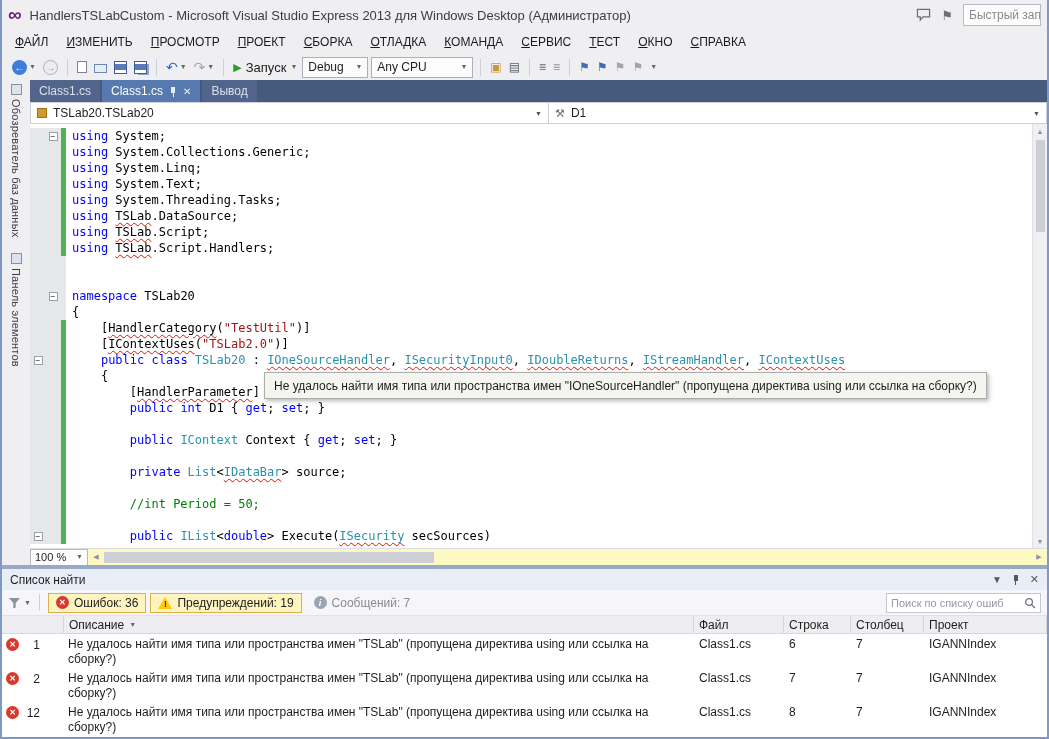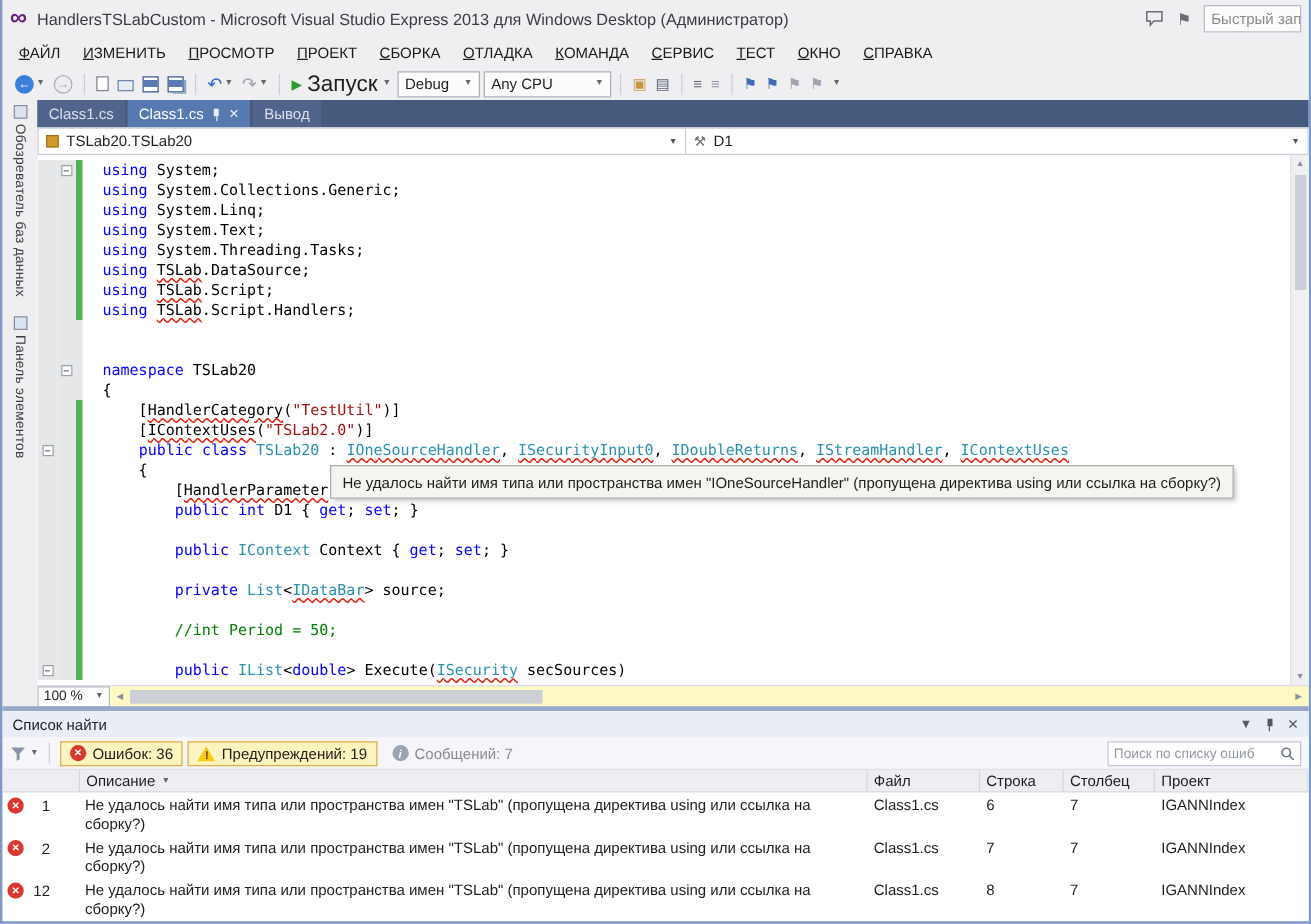--- a/index.html
+++ b/index.html
@@ -23,21 +23,21 @@
 .dd{font-size:7px;color:#666;line-height:10px}
 .circle{width:15px;height:15px;border-radius:50%;display:flex;align-items:center;justify-content:center;font-size:10px}
 .circle.back{background:#3D7EDB;color:#fff}
 .circle.fwd{background:#EDEDF0;border:1px solid #AAB0BC;color:#9AA0AC}
 .glyph{font-size:12px;color:#5a6273;line-height:14px}
 .page-ic{width:10px;height:12px;border:1px solid #7D8392;background:#fff}
 .folder-ic{width:13px;height:9px;background:#E8ECF4;border:1px solid #6E87B5;margin-top:3px}
 .floppy{width:13px;height:13px;background:linear-gradient(#ffffff 0 2px,#5B79B5 2px 8px,#ffffff 8px 11px,#5B79B5 11px);border:1px solid #3F5C96}
 .floppy.all{box-shadow:3px 2px 0 -1px #8FA3C9}
 .play{color:#2F9B2F;font-size:11px}
-.run-label{font-size:18px;color:#1e1e1e;margin:12px 2px}
+.run-label{font-size:13px;color:#1e1e1e;margin:12px 2px}
 .combo{height:21px;border:1px solid #ABAFBC;background:#FCFCFC;display:flex;align-items:center;justify-content:space-between;padding:0 5px;gap:6px;font-size:12px}
 .combo.cfg{width:66px}
 .combo.plat{width:102px}
 
 .main{display:flex;flex:none;height:485px}
 .side-strip{width:28px;background:#EFEFF2;display:flex;flex-direction:column;align-items:center;padding-top:4px;gap:16px;flex:none}
 .side-tab{display:flex;flex-direction:column;align-items:center;gap:4px;cursor:default}
 .side-ic{width:11px;height:11px;border:1px solid #8a8f9c;background:#DCE3F0}
 .side-label{writing-mode:vertical-rl;font-size:11px;color:#3E3E42;letter-spacing:.2px}
 .doc-col{flex:1;display:flex;flex-direction:column;min-width:0}
@@ -59,21 +59,21 @@
 .class-ic{width:10px;height:10px;background:#D19A2A;border:1px solid #9c711a}
 .wrench-ic{color:#6E6E73;font-size:11px}
 
 .editor{position:relative;height:424px;background:#fff;display:flex;flex:none;overflow:hidden}
 .code-area{flex:1;padding-top:4px;font-family:"DejaVu Sans Mono",monospace;font-size:12px;line-height:16px;overflow:hidden}
 .code-line{display:flex;height:16px}
 .lm{width:16px;background:#E6E7E8;display:flex;align-items:center;justify-content:center;flex:none}
 .fm{width:14px;background:#E6E7E8;display:flex;align-items:center;justify-content:center;flex:none}
 .cb{width:6px;background:#E6E7E8;flex:none}
 .cb.g{background:linear-gradient(to right,#E6E7E8 0 1px,#54B054 1px)}
-.ct{padding-left:16px;white-space:pre}
+.ct{padding-left:6px;white-space:pre}
 .ct span{white-space:pre}
 .foldbox{width:9px;height:9px;border:1px solid #9AA0A8;background:#fff;font-size:8px;line-height:7px;text-align:center;color:#333;display:block}
 .tk-p{color:#000}
 .tk-k{color:#0000FF}
 .tk-t{color:#2B91AF}
 .tk-s{color:#A31515}
 .tk-c{color:#008000}
 .sq{text-decoration-line:underline;text-decoration-style:wavy;text-decoration-color:#E51400;text-decoration-thickness:1px;text-underline-offset:2px}
 .tooltip{position:absolute;left:234px;top:248px;height:27px;display:flex;align-items:center;padding:0 9px;background:#F5F5F0;border:1px solid #ACACAC;box-shadow:2px 2px 4px rgba(0,0,0,.28);font-size:12px;color:#1e1e1e;white-space:nowrap;z-index:5}
 .vscroll{width:15px;background:#F0F0F3;border-left:1px solid #E0E0E6;display:flex;flex-direction:column;align-items:center;flex:none}

